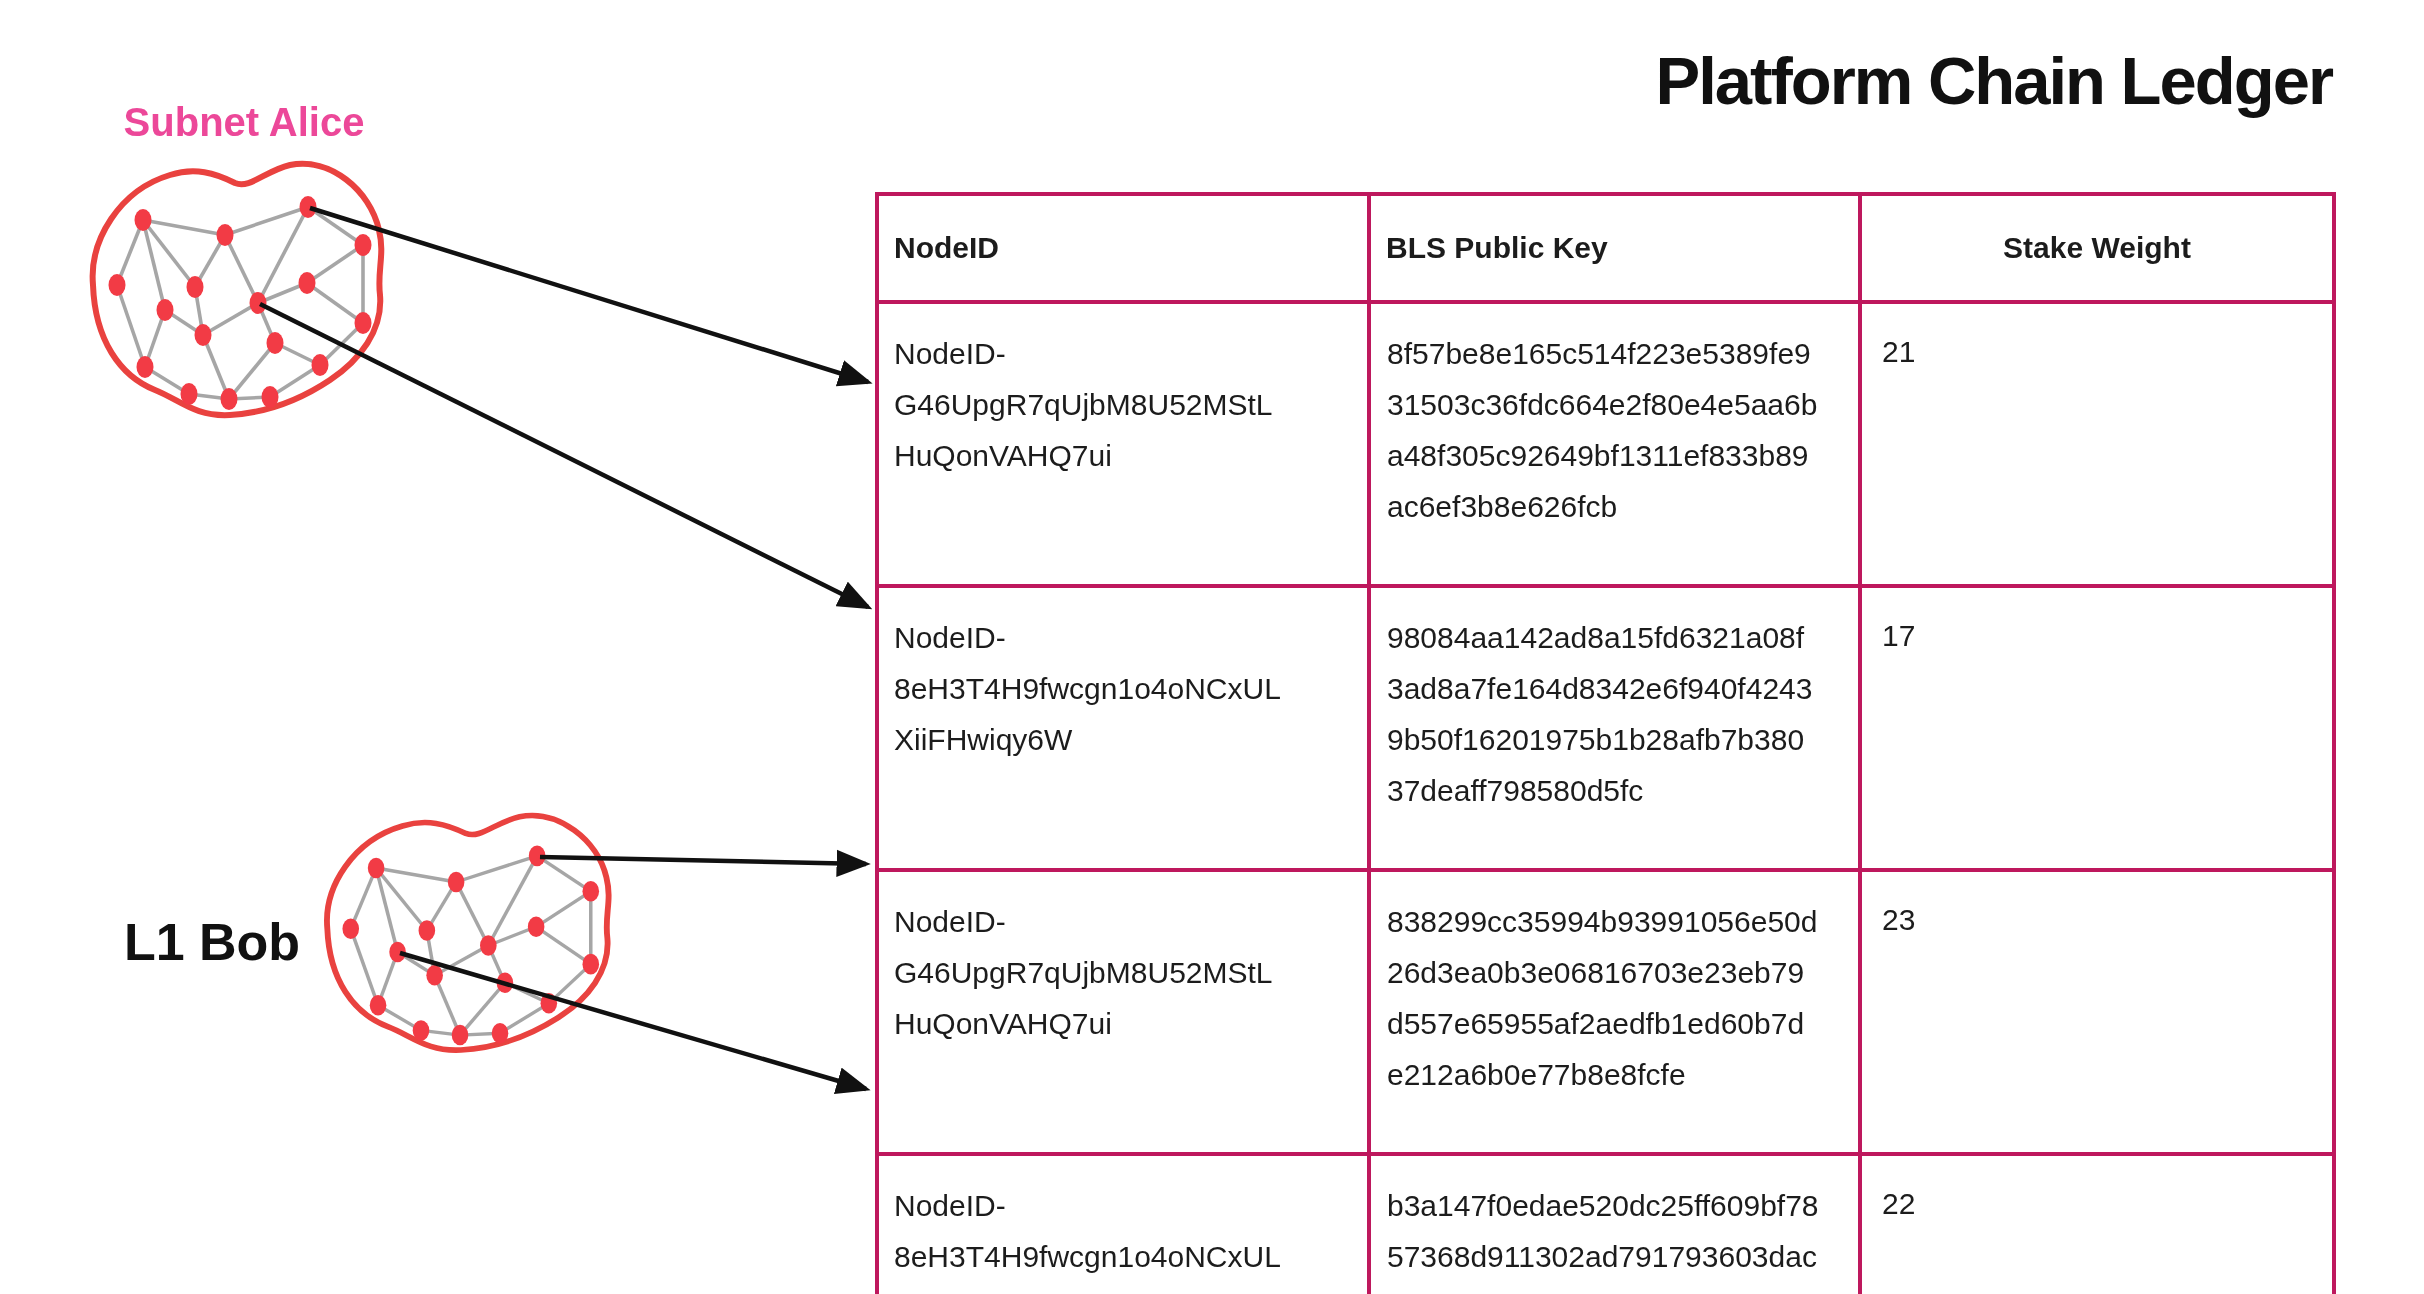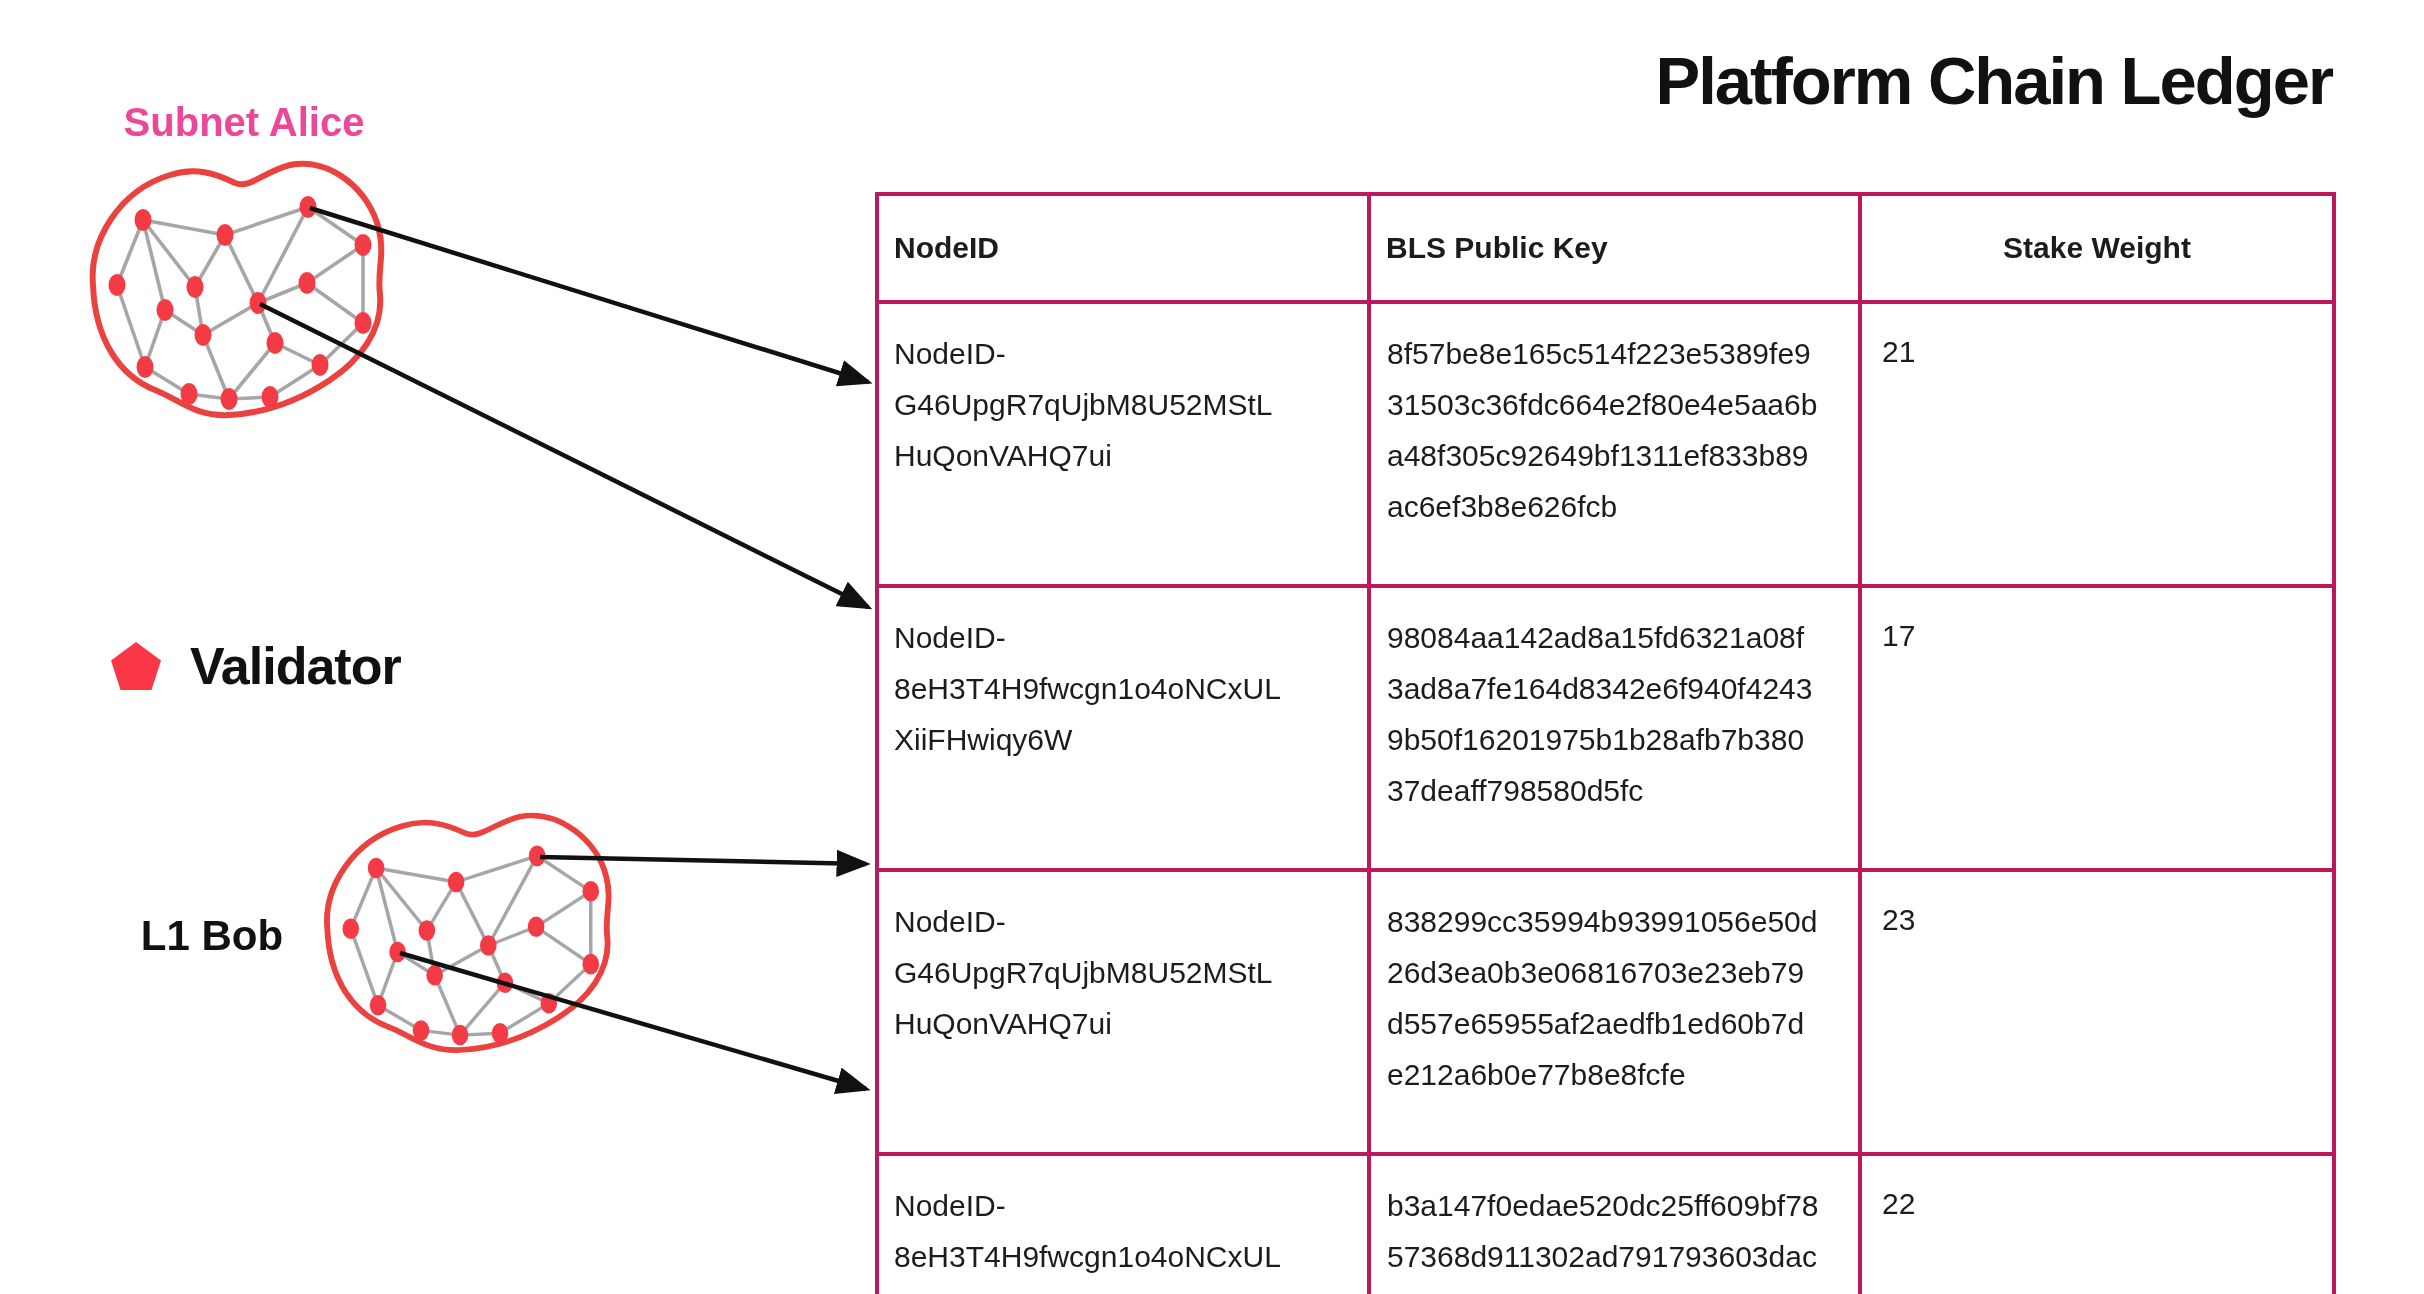--- a/index.html
+++ b/index.html
@@ -17,21 +17,21 @@
     text-align:right;font-size:67px;font-weight:700;
     letter-spacing:-2px;color:#111;
   }
   
   .alice-label{
     position:absolute;left:84px;top:100px;width:320px;
     text-align:center;font-size:40px;font-weight:700;color:#ec4899;
   }
   .bob-label{
     position:absolute;left:82px;top:912px;width:260px;
-    text-align:center;font-size:42px;font-weight:700;color:#111;
+    text-align:center;font-size:52px;font-weight:700;color:#111;
   }
   .legend{
     position:absolute;left:110px;top:636px;height:60px;
     display:flex;align-items:center;gap:28px;
   }
   .legend .label{font-size:52px;font-weight:700;color:#111;letter-spacing:-1px;}
   
   .net{position:absolute;}
   #net-alice{left:65px;top:145px;width:330px;height:300px;}
   #net-bob{left:300px;top:798px;width:322px;height:280px;}
@@ -115,26 +115,20 @@
         <ellipse cx="298" cy="178" rx="8.5" ry="11" fill="#f23b45"></ellipse>
         <ellipse cx="138" cy="190" rx="8.5" ry="11" fill="#f23b45"></ellipse>
         <ellipse cx="210" cy="198" rx="8.5" ry="11" fill="#f23b45"></ellipse>
         <ellipse cx="80" cy="222" rx="8.5" ry="11" fill="#f23b45"></ellipse>
         <ellipse cx="255" cy="220" rx="8.5" ry="11" fill="#f23b45"></ellipse>
         <ellipse cx="124" cy="249" rx="8.5" ry="11" fill="#f23b45"></ellipse>
         <ellipse cx="164" cy="254" rx="8.5" ry="11" fill="#f23b45"></ellipse>
         <ellipse cx="205" cy="252" rx="8.5" ry="11" fill="#f23b45"></ellipse>
       </svg></div>
 
-  <div class="legend">
-    <svg width="52" height="50" viewBox="0 0 52 50">
-      <polygon points="26,1 51,19.5 41.5,49 10.5,49 1,19.5" fill="#fa3746"></polygon>
-    </svg>
-    <span class="label">Validator</span>
-  </div>
 
   <div class="bob-label">L1 Bob</div>
 
   <div id="net-bob" class="net"><svg viewBox="0 0 330 300" width="100%" height="100%" preserveAspectRatio="none">
         <line x1="78" y1="75" x2="160" y2="90" stroke="#a6a6a6" stroke-width="3.6"></line>
         <line x1="78" y1="75" x2="52" y2="140" stroke="#a6a6a6" stroke-width="3.6"></line>
         <line x1="78" y1="75" x2="130" y2="142" stroke="#a6a6a6" stroke-width="3.6"></line>
         <line x1="78" y1="75" x2="100" y2="165" stroke="#a6a6a6" stroke-width="3.6"></line>
         <line x1="243" y1="62" x2="160" y2="90" stroke="#a6a6a6" stroke-width="3.6"></line>
         <line x1="243" y1="62" x2="298" y2="100" stroke="#a6a6a6" stroke-width="3.6"></line>

